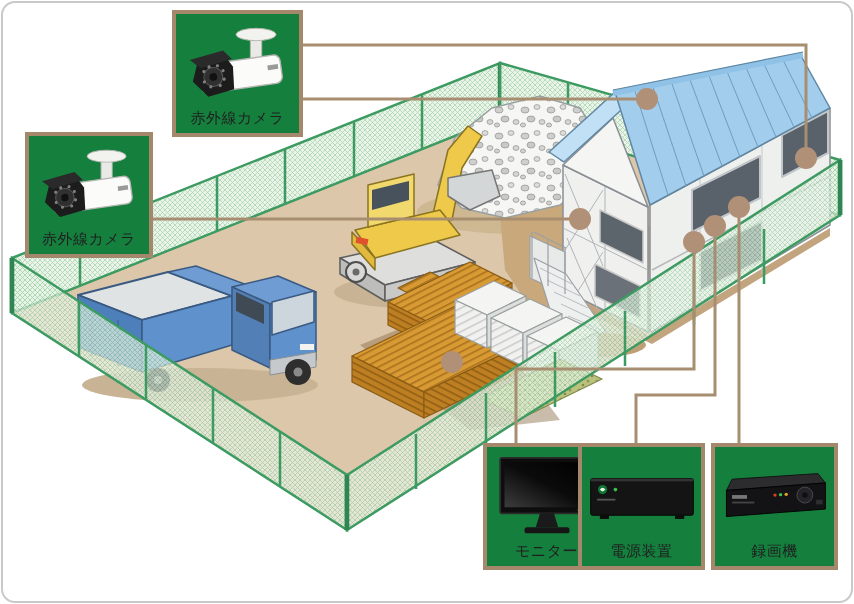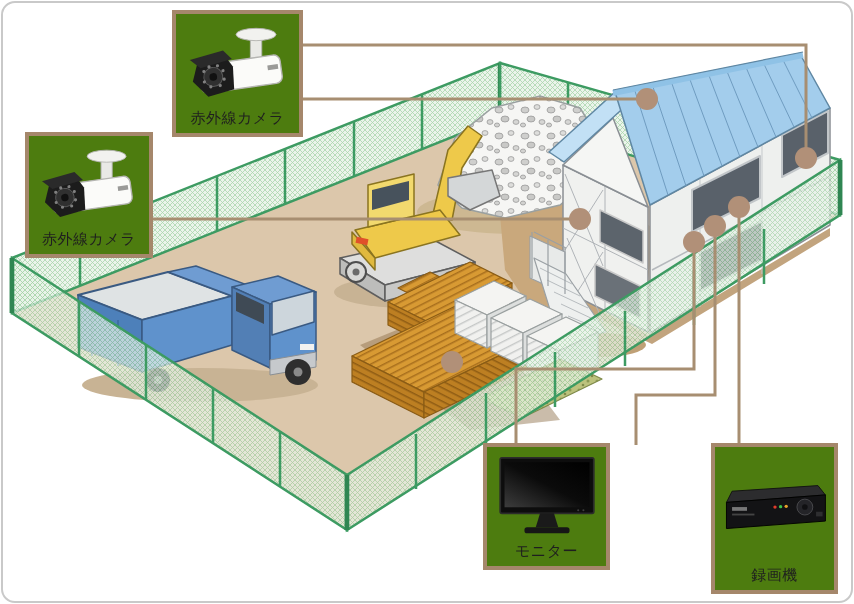--- a/index.html
+++ b/index.html
@@ -7,34 +7,34 @@
     position:relative;width:854px;height:604px;background:#ffffff;
     font-family:"DejaVu Sans","Liberation Sans",sans-serif;overflow:hidden;
   }
   #frame{
     position:absolute;inset:1px;border:2px solid #c9c9c9;border-radius:14px;
     pointer-events:none;z-index:50;
   }
   svg.layer{position:absolute;left:0;top:0;z-index:1;}
   svg.overlay{position:absolute;left:0;top:0;z-index:20;}
   .callout{
-    position:absolute;border:4px solid #a5876b;background:#4d7c0f;
+    position:absolute;border:4px solid #a5876b;background:#15803d;
     box-sizing:border-box;display:flex;flex-direction:column;align-items:center;
     justify-content:flex-end;z-index:30;
   }
   .callout .device{flex:1;display:flex;align-items:center;justify-content:center;width:100%;}
   .callout .label{
     font-size:15px;line-height:1;color:#1f1f1f;padding-bottom:7px;white-space:nowrap;
     letter-spacing:.5px;
   }
   #cam-top{left:172px;top:10px;width:131px;height:127px;}
   #cam-left{left:25px;top:132px;width:128px;height:126px;}
   #box-monitor{left:447px;top:443px;width:127px;height:127px;margin-left:36px;}
   #box-power{left:578px;top:443px;width:127px;height:127px;}
-  #box-recorder{left:711px;top:443px;width:127px;height:151px;}
+  #box-recorder{left:711px;top:443px;width:127px;height:127px;}
 </style>
 </head>
 <body>
 
 <div id="stage">
 
   <svg class="layer" width="854" height="604" viewBox="0 0 854 604">
     <defs>
       <pattern id="mesh" width="5" height="5" patternUnits="userSpaceOnUse">
         <rect width="5" height="5" fill="#e7f2e8"></rect>
@@ -281,20 +281,35 @@
           </defs>
         <circle cx="102" cy="64.5" r="1.2" fill="#3f3f3f"></circle>
           <circle cx="96" cy="64.5" r="1.2" fill="#3f3f3f"></circle>
         <polygon points="52,68 68,68 73,84 47,84" fill="#1a1a1a"></polygon>
         <rect x="34" y="84" width="52" height="7" rx="3" fill="#161616"></rect>
       </svg>
     </div>
     <div class="label">モニター</div>
   </div>
 
+  <div class="callout" id="box-power">
+    <div class="device">
+      <svg width="110" height="58" viewBox="0 0 120 62">
+        <rect x="4" y="12" width="112" height="40" rx="2" fill="#141414" stroke="#000"></rect>
+        <rect x="4" y="12" width="112" height="3" fill="#333"></rect>
+        <circle cx="17" cy="24" r="5" fill="#117733"></circle>
+        <path d="M14,24 q3,-4 6,0 q-3,4 -6,0" fill="#eaf6ea"></path>
+        <circle cx="31" cy="24" r="2" fill="#39c24a"></circle>
+        <rect x="11" y="34" width="20" height="2" fill="#555"></rect>
+        <rect x="14" y="52" width="10" height="4" fill="#0c0c0c"></rect>
+        <rect x="96" y="52" width="10" height="4" fill="#0c0c0c"></rect>
+      </svg>
+    </div>
+    <div class="label">電源装置</div>
+  </div>
 
   <div class="callout" id="box-recorder">
     <div class="device">
       <svg width="112" height="60" viewBox="0 0 120 64">
         <polygon points="14,14 106,8 114,18 8,26" fill="#2c2c2e" stroke="#111"></polygon>
         <polygon points="8,26 114,18 114,46 8,54" fill="#131315" stroke="#000"></polygon>
         <rect x="14" y="31" width="16" height="4" fill="#777"></rect>
         <rect x="14" y="38" width="24" height="2" fill="#444"></rect>
         <circle cx="60" cy="31" r="1.8" fill="#e03c2a"></circle>
         <circle cx="66" cy="30.6" r="1.8" fill="#3bc24a"></circle>

